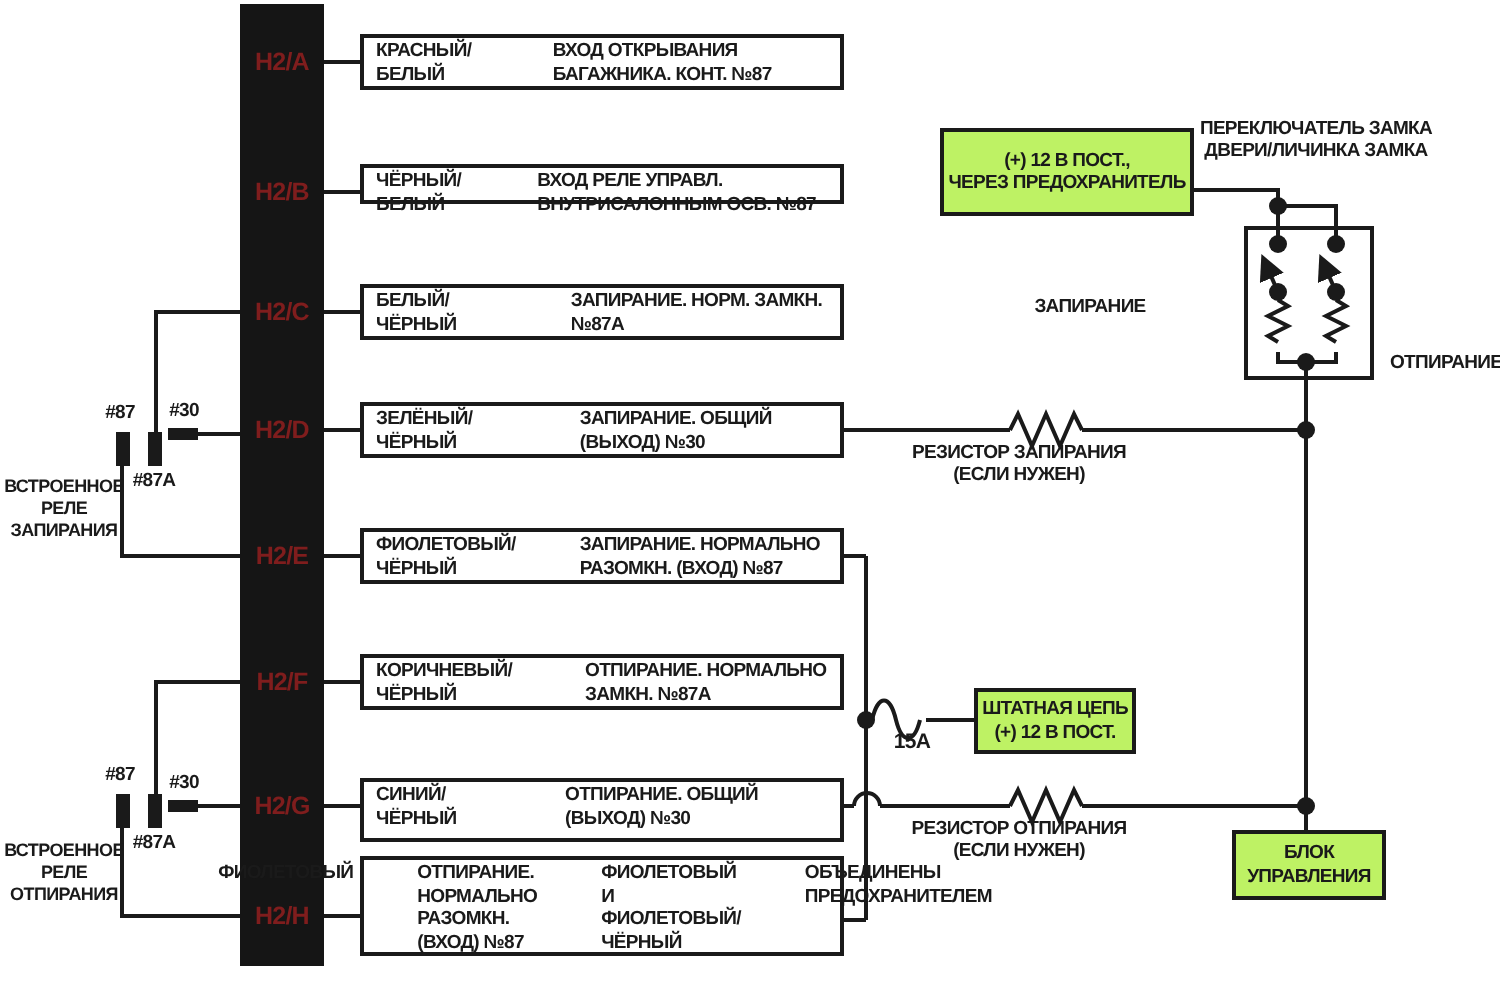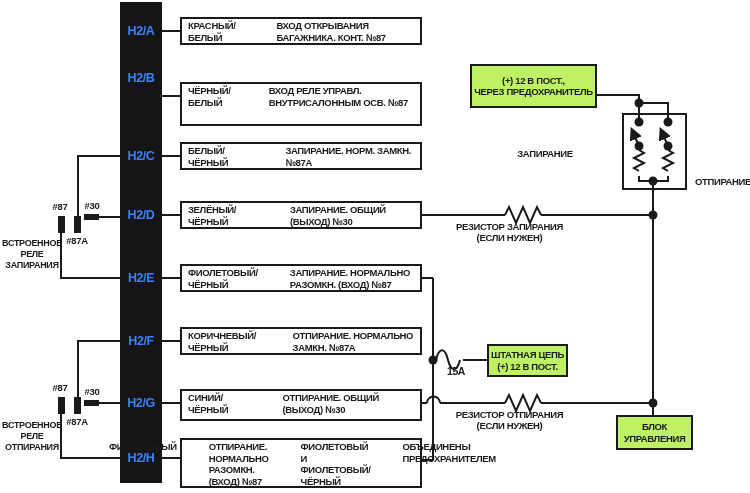--- a/index.html
+++ b/index.html
@@ -1,21 +1,21 @@
 <!DOCTYPE html>
 <html><head>
 <meta charset="utf-8">
 <style>
   html,body{margin:0;padding:0;background:#fff;}
   .stage{position:relative;width:750px;height:493px;background:#fff;overflow:hidden;
          font-family:"Liberation Sans",sans-serif;font-weight:bold;color:#1a1a1a;}
   svg.wires{position:absolute;left:0;top:0;}
   .bar{position:absolute;left:120px;top:2px;width:42px;height:481px;background:#151515;}
   .pin{position:absolute;left:120px;width:42px;text-align:center;font-size:12.5px;
-       line-height:14px;color:#3b82f6;letter-spacing:-0.4px;}
+       line-height:14px;color:#7f1d1d;letter-spacing:-0.4px;}
   .box{position:absolute;left:180px;width:242px;border:2px solid #1a1a1a;background:#fff;
        box-sizing:border-box;display:flex;flex-direction:row;justify-content:center;
        padding:1px 3px 1px 6px;font-size:9.5px;line-height:11.5px;letter-spacing:-0.35px;gap:32px;}
   .cbox{position:absolute;border:2px solid #1a1a1a;background:#bef264;box-sizing:border-box;
         display:flex;flex-direction:column;justify-content:center;text-align:center;
         font-size:9.5px;line-height:11.5px;letter-spacing:-0.35px;}
   .lbl{position:absolute;font-size:9.5px;line-height:11px;letter-spacing:-0.35px;text-align:center;}
   .lbl.left{text-align:left;} .lbl.right{text-align:center;}
   .rlbl{position:absolute;left:0;width:64px;text-align:center;font-size:9px;
         line-height:11px;letter-spacing:-0.3px;}
@@ -112,33 +112,33 @@
         <circle cx="668" cy="146" r="4.5"></circle>
       <circle cx="653" cy="181" r="4.5"></circle>
       <circle cx="653" cy="215" r="4.5"></circle>
       <circle cx="653" cy="403" r="4.5"></circle>
       <circle cx="433" cy="360" r="4.5"></circle>
     </g>
   </svg>
 
   <div class="bar"></div>
   <div class="pin" style="top:24px">H2/A</div>
-  <div class="pin" style="top:71px">H2/B</div>
+  <div class="pin" style="top:89px">H2/B</div>
   <div class="pin" style="top:149px">H2/C</div>
   <div class="pin" style="top:208px">H2/D</div>
   <div class="pin" style="top:271px">H2/E</div>
   <div class="pin" style="top:334px">H2/F</div>
   <div class="pin" style="top:396px">H2/G</div>
   <div class="pin" style="top:451px">H2/H</div>
 
   <div class="box" style="top:17px;height:28px">
     <div>КРАСНЫЙ/БЕЛЫЙ</div>
     <div>ВХОД ОТКРЫВАНИЯ БАГАЖНИКА. КОНТ. №87</div>
   </div>
-  <div class="box" style="top:82px;height:44px">
+  <div class="box" style="top:82px;height:20px">
     <div>ЧЁРНЫЙ/БЕЛЫЙ</div>
     <div>ВХОД РЕЛЕ УПРАВЛ. ВНУТРИСАЛОННЫМ ОСВ. №87</div>
   </div>
   <div class="box" style="top:142px;height:28px">
     <div>БЕЛЫЙ/ЧЁРНЫЙ</div>
     <div>ЗАПИРАНИЕ. НОРМ. ЗАМКН. №87А</div>
   </div>
   <div class="box" style="top:201px;height:28px">
     <div>ЗЕЛЁНЫЙ/ЧЁРНЫЙ</div>
     <div>ЗАПИРАНИЕ. ОБЩИЙ (ВЫХОД) №30</div>
@@ -148,21 +148,21 @@
     <div>ЗАПИРАНИЕ. НОРМАЛЬНО РАЗОМКН. (ВХОД) №87</div>
   </div>
   <div class="box" style="top:327px;height:28px">
     <div>КОРИЧНЕВЫЙ/ЧЁРНЫЙ</div>
     <div>ОТПИРАНИЕ. НОРМАЛЬНО ЗАМКН. №87А</div>
   </div>
   <div class="box" style="top:389px;height:32px">
     <div>СИНИЙ/ЧЁРНЫЙ</div>
     <div>ОТПИРАНИЕ. ОБЩИЙ (ВЫХОД) №30</div>
   </div>
-  <div class="box" style="top:438px;height:50px">
+  <div class="box" style="top:428px;height:50px">
     <div>ФИОЛЕТОВЫЙ</div>
     <div>ОТПИРАНИЕ. НОРМАЛЬНО РАЗОМКН. (ВХОД) №87</div>
     <div>ФИОЛЕТОВЫЙ И ФИОЛЕТОВЫЙ/ЧЁРНЫЙ</div>
     <div>ОБЪЕДИНЕНЫ ПРЕДОХРАНИТЕЛЕМ</div>
   </div>
 
   <div class="lbl" style="left:46px;top:201px;width:28px">#87</div>
   <div class="lbl" style="left:78px;top:200px;width:28px">#30</div>
   <div class="lbl" style="left:60px;top:235px;width:34px">#87А</div>
   <div class="rlbl" style="top:238px">
@@ -178,20 +178,24 @@
     <div>ВСТРОЕННОЕ</div>
     <div>РЕЛЕ</div>
     <div>ОТПИРАНИЯ</div>
   </div>
 
   <div class="cbox" style="left:470px;top:64px;width:127px;height:44px">
     <div>(+) 12 В ПОСТ.,</div>
     <div>ЧЕРЕЗ ПРЕДОХРАНИТЕЛЬ</div>
   </div>
 
+  <div class="lbl" style="left:592px;top:59px;width:132px">
+    <div>ПЕРЕКЛЮЧАТЕЛЬ ЗАМКА</div>
+    <div>ДВЕРИ/ЛИЧИНКА ЗАМКА</div>
+  </div>
   <div class="lbl right" style="left:505px;top:148px;width:80px">ЗАПИРАНИЕ</div>
   <div class="lbl left" style="left:695px;top:176px;width:60px">ОТПИРАНИЕ</div>
 
   <div class="lbl" style="left:447px;top:221px;width:125px">
     <div>РЕЗИСТОР ЗАПИРАНИЯ</div>
     <div>(ЕСЛИ НУЖЕН)</div>
   </div>
   <div class="lbl" style="left:447px;top:409px;width:125px">
     <div>РЕЗИСТОР ОТПИРАНИЯ</div>
     <div>(ЕСЛИ НУЖЕН)</div>

